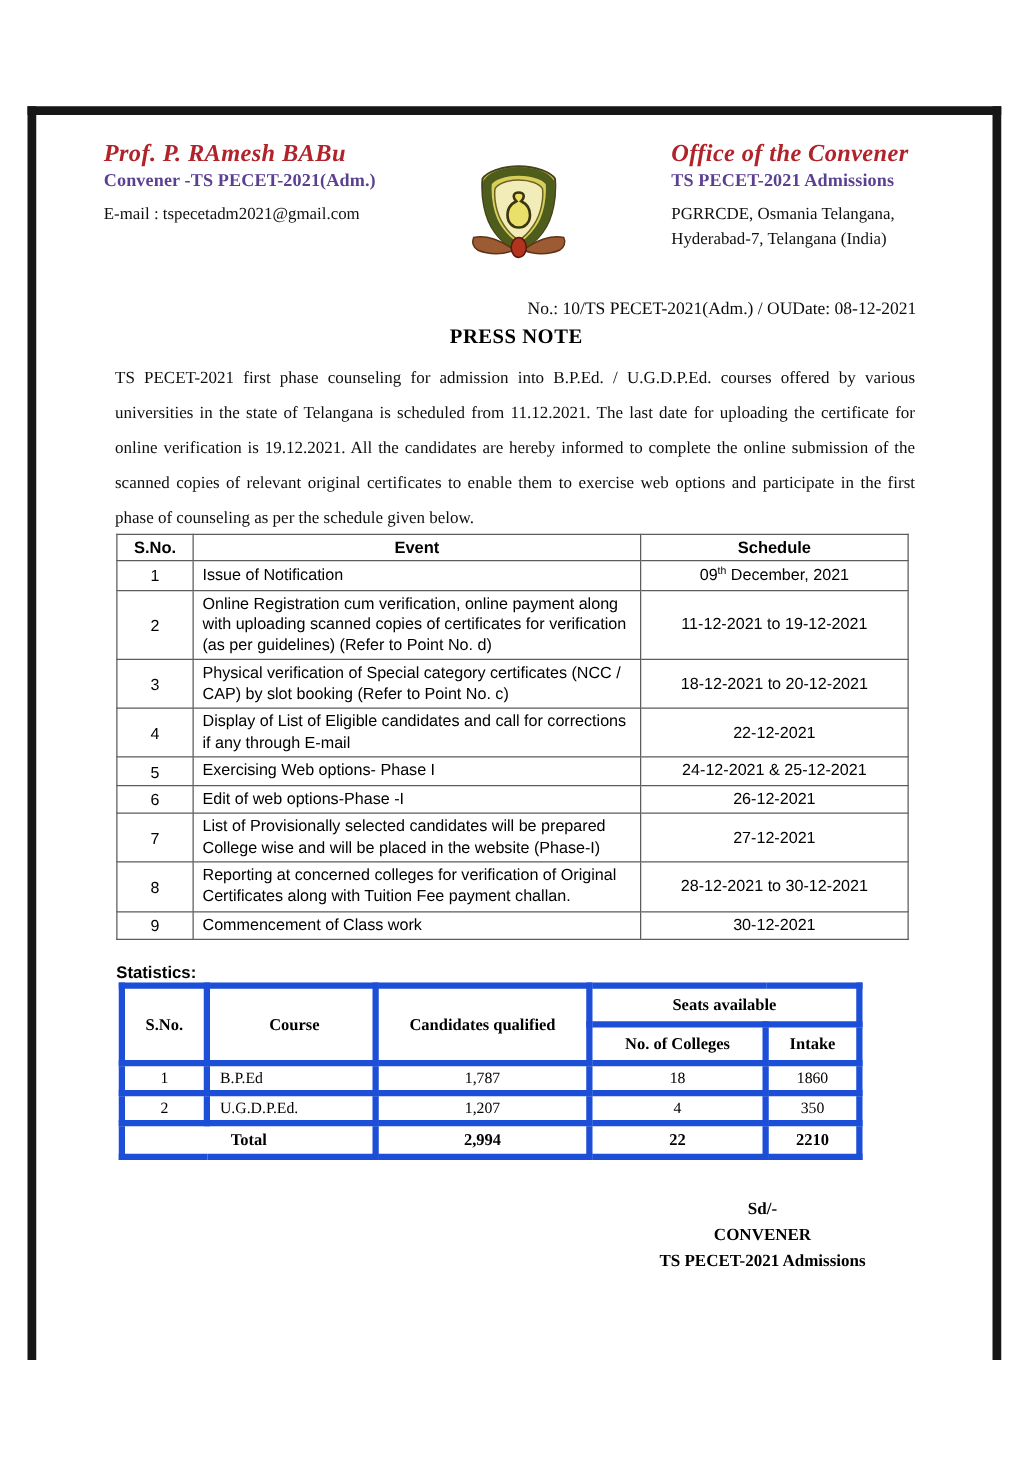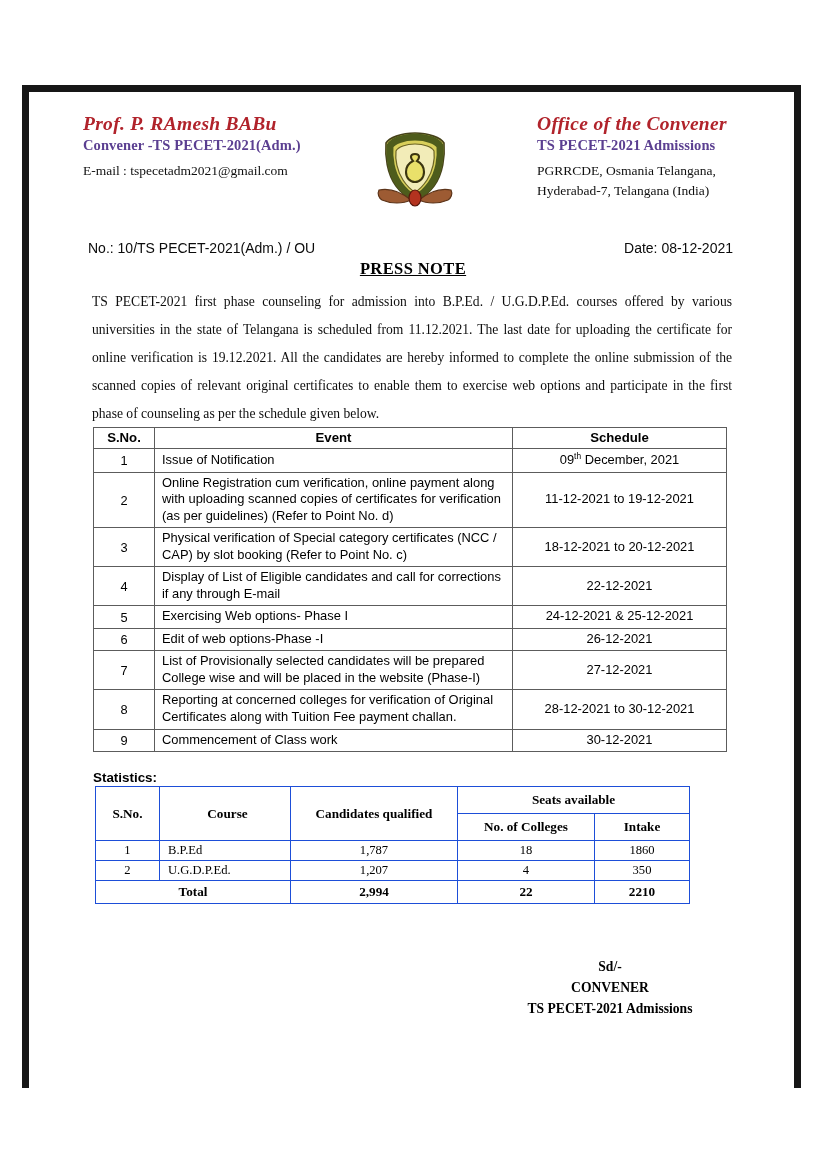--- a/index.html
+++ b/index.html
@@ -98,37 +98,36 @@
     height: 86px;
   }
 
   
   #ref-row {
     position: absolute;
     left: 88px;
     top: 240px;
     width: 645px;
     display: flex;
-    justify-content: space-between;
+    justify-content: flex-end;
     font-size: 14px;
-    font-family: Liberation Sans, sans-serif;
+    font-family: Liberation Serif, serif;
     color: #0b0b0b;
     white-space: nowrap;
   }
   #press-note-title {
     position: absolute;
     left: 0;
     top: 259px;
     width: 826px;
     text-align: center;
     font-size: 16.5px;
     font-weight: bold;
     letter-spacing: 0.4px;
     font-family: "Liberation Serif", "DejaVu Serif", serif;
-    text-decoration: underline;
   }
 
   
   #intro-paragraph {
     position: absolute;
     left: 92px;
     top: 288px;
     width: 640px;
     font-size: 13.6px;
     line-height: 2.06;
@@ -193,21 +192,21 @@
     font-family: "Liberation Sans", "DejaVu Sans", sans-serif;
   }
   #stats-table-wrap {
     position: absolute;
     left: 95px;
     top: 786px;
     width: 595px;
   }
   #stats-table th,
   #stats-table td {
-    border: 1px solid #1d4ed8;
+    border: 5px solid #1d4ed8;
     font-family: "Liberation Serif", "DejaVu Serif", serif;
   }
   #stats-table th {
     font-size: 13.2px;
     font-weight: bold;
     text-align: center;
     padding: 5px 3px;
   }
   #stats-table td {
     font-size: 12.6px;

